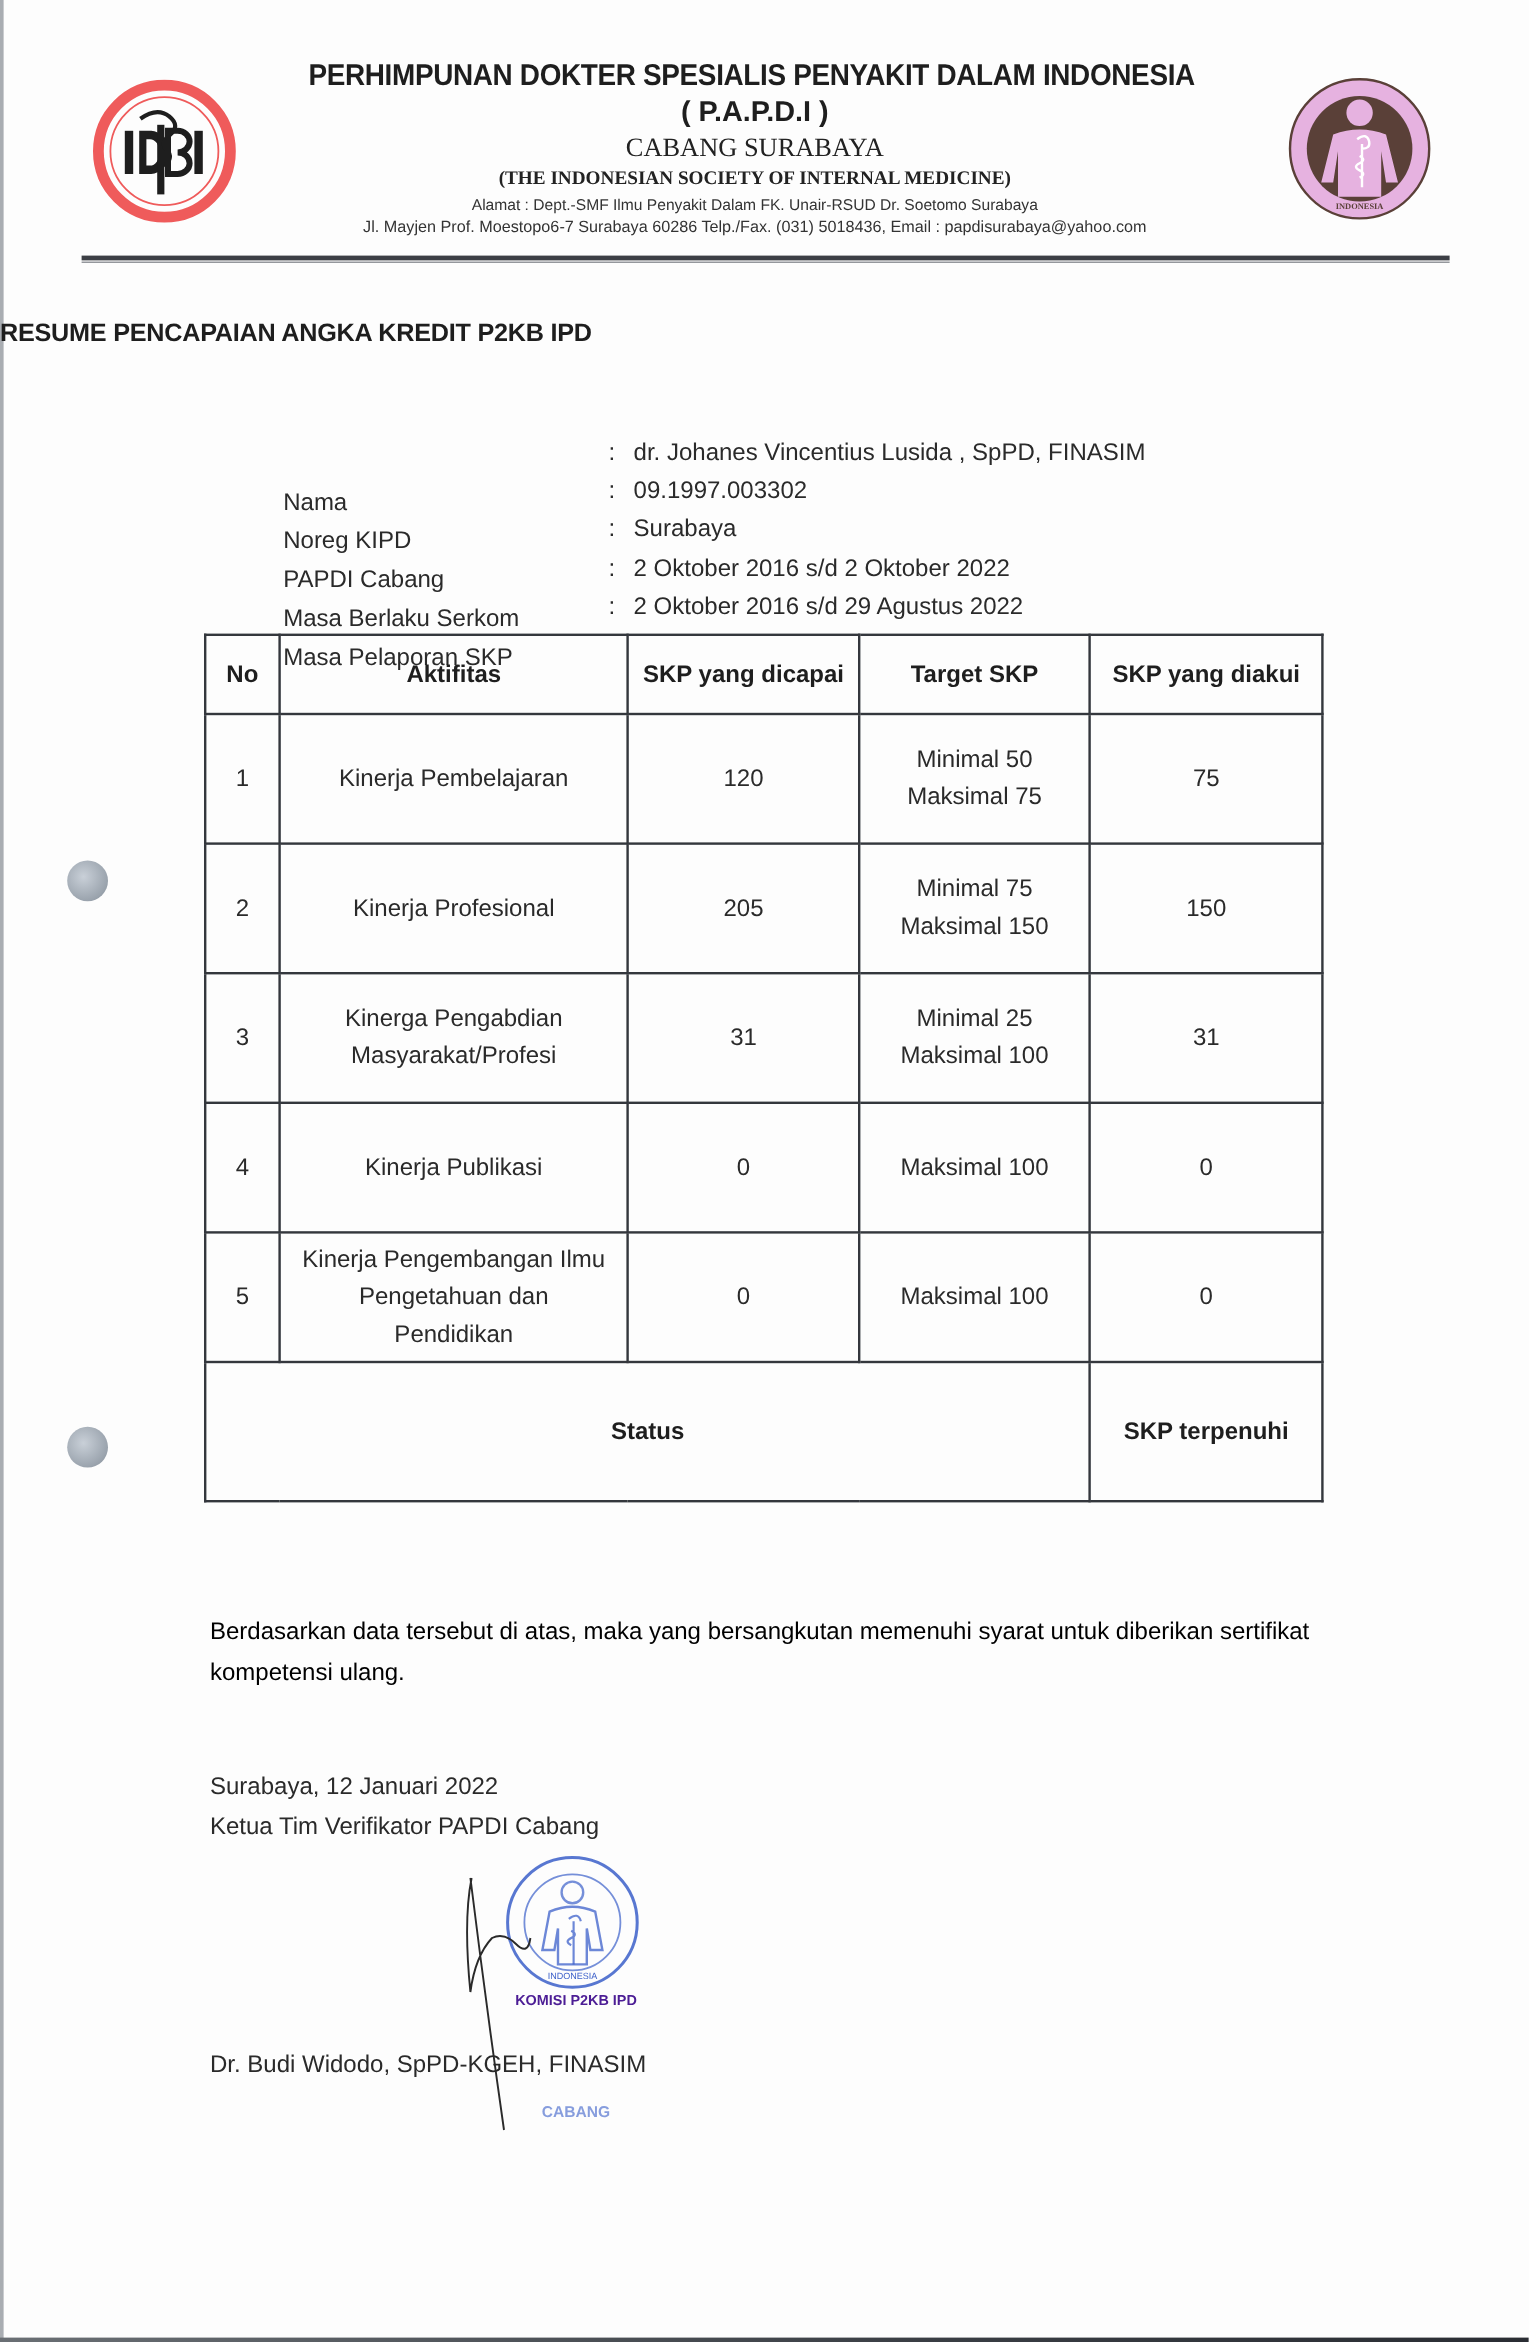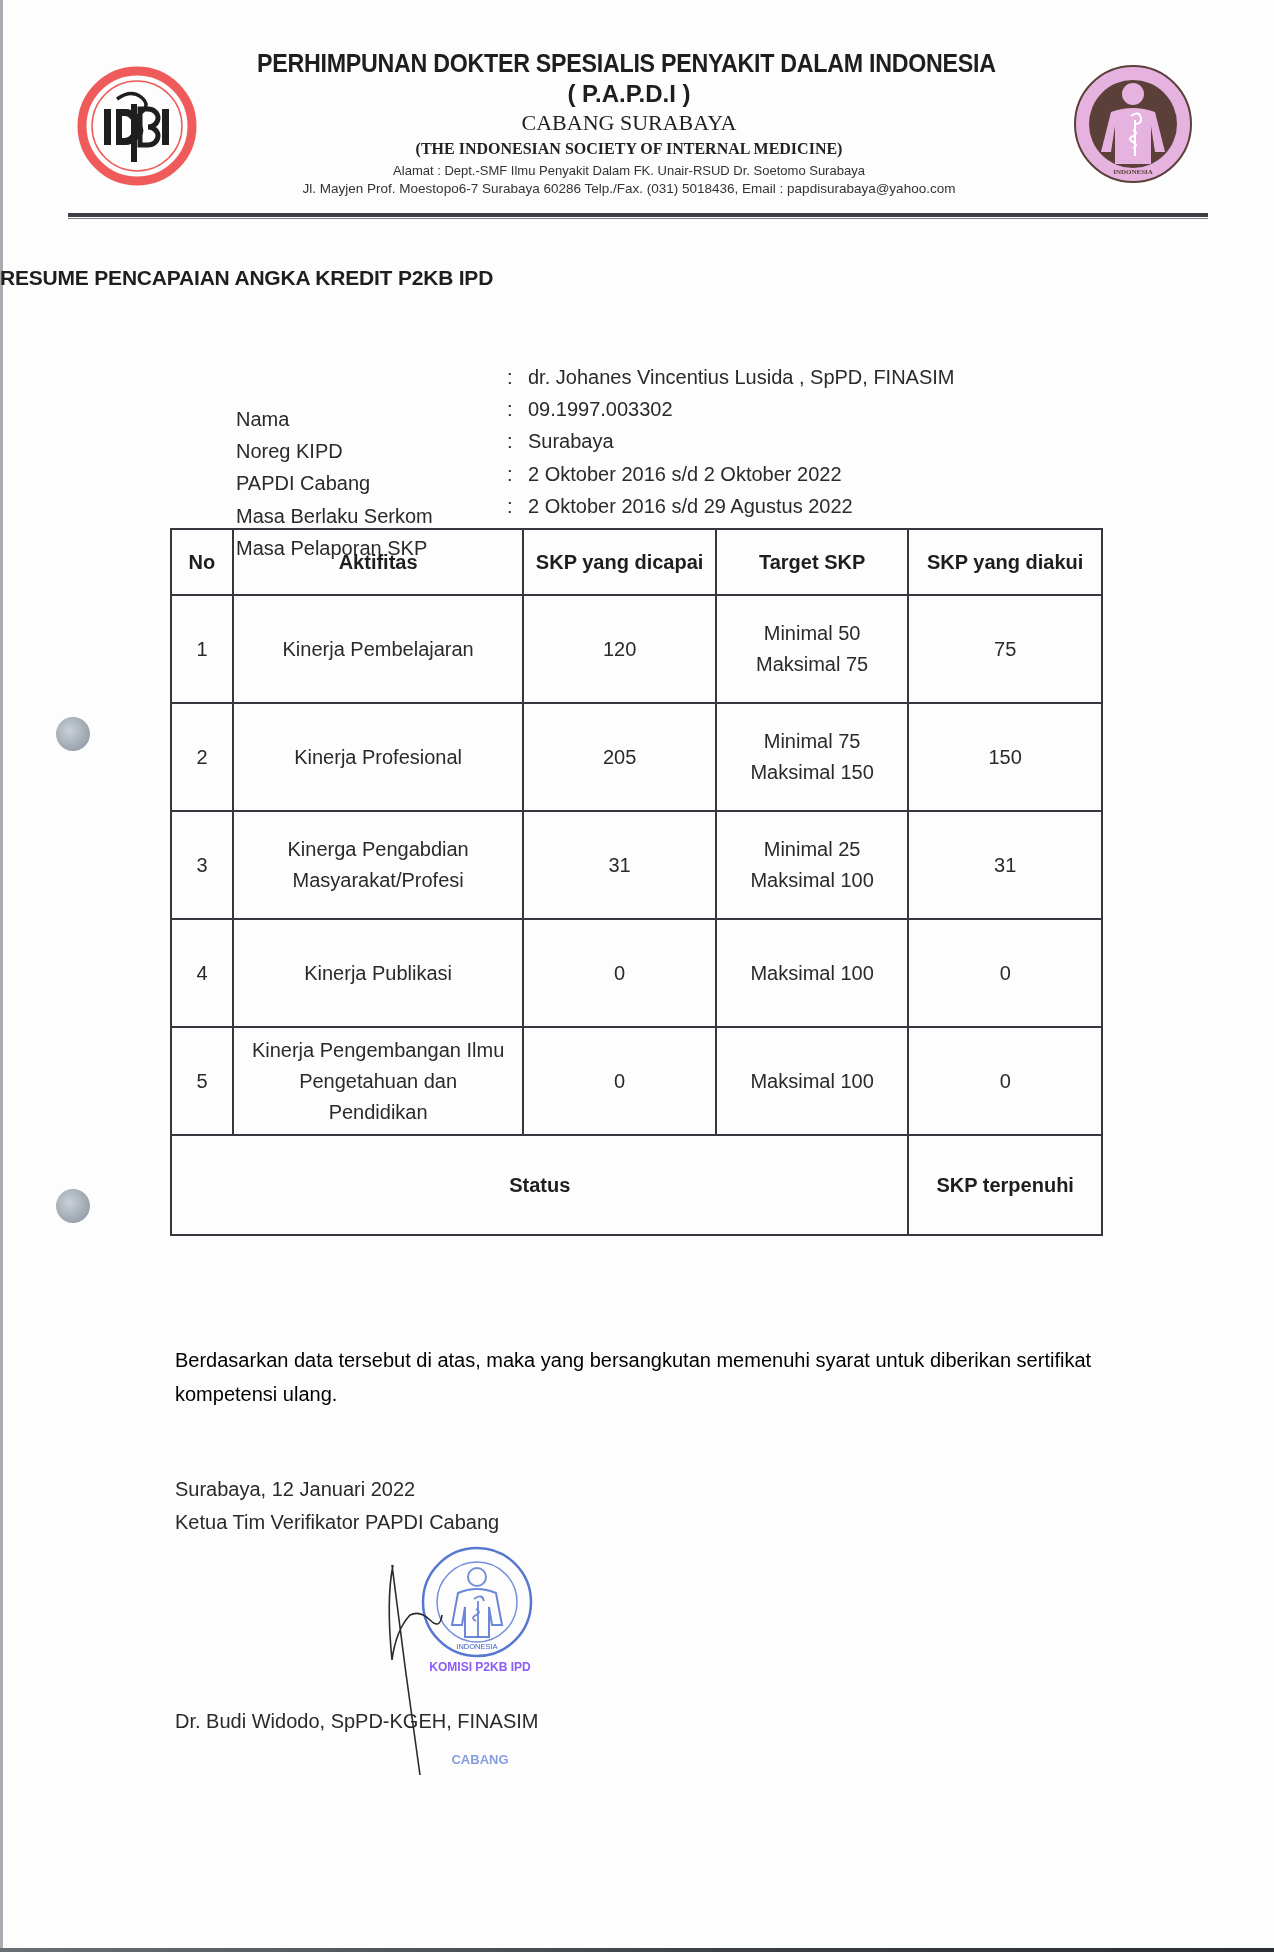--- a/index.html
+++ b/index.html
@@ -19,27 +19,27 @@
   .doc-title { position:absolute; left:0; width:1274px; top:266px; text-align:left; font-size:21px; font-weight:bold; color:#1e1e1e; letter-spacing:-0.2px; }
   .info-row { position:absolute; left:236px; height:28px; font-size:20px; color:#2a2a2a; white-space:nowrap; }
   .info-label { position:absolute; left:0;margin-top:42px; }
   .info-colon { position:absolute; left:271px; }
   .info-value { position:absolute; left:292px; }
   table.skp { position:absolute; left:170px; top:528px; width:933px; border-collapse:collapse; font-size:20px; color:#2a2a2a; }
   table.skp td, table.skp th { border:2px solid #34373d; text-align:center; vertical-align:middle; padding:0 4px; line-height:31px; }
   table.skp th { font-weight:bold; height:64px; color:#1e1e1e; }
   .r-data { height:108px; }
   .r-sum { height:31px; }
-  .r-status { height:100px;padding-left:44px; }
+  .r-status { height:116px;padding-left:44px; }
   .bold { font-weight:bold; color:#1e1e1e; }
   .para { position:absolute; left:175px; top:1343px; width:940px; font-size:20px; line-height:34px; color:#000000; }
   .place-date { position:absolute; left:175px; top:1478px; font-size:20px; color:#2a2a2a; }
   .signer-role { position:absolute; left:175px; top:1511px; font-size:20px; color:#2a2a2a; }
   .signer-name { position:absolute; left:175px; top:1674px; font-size:20px; color:#2a2a2a; white-space:nowrap;margin-top:36px; }
-  .stamp-text { position:absolute; left:415px; top:1660px; width:130px; text-align:center; font-size:12px; font-weight:bold; color:#8b5cf6; }
+  .stamp-text { position:absolute; left:415px; top:1660px; width:130px; text-align:center; font-size:12px; font-weight:bold; color:#4c1d95; }
   .stamp-sub { position:absolute; left:415px; top:1752px; width:130px; text-align:center; font-size:13px; font-weight:bold; color:#6a86d6; opacity:0.8; }
   .hole { position:absolute; width:34px; height:34px; border-radius:50%; background:radial-gradient(circle at 40% 40%, #c9d0d8, #9aa3ad 70%, #7f8892); }
 </style>
 </head>
 <body>
 
 <div class="page-edge-left"></div>
 <div class="page-edge-bottom"></div>
 
 <div class="hole" style="left:56px; top:717px;"></div>

